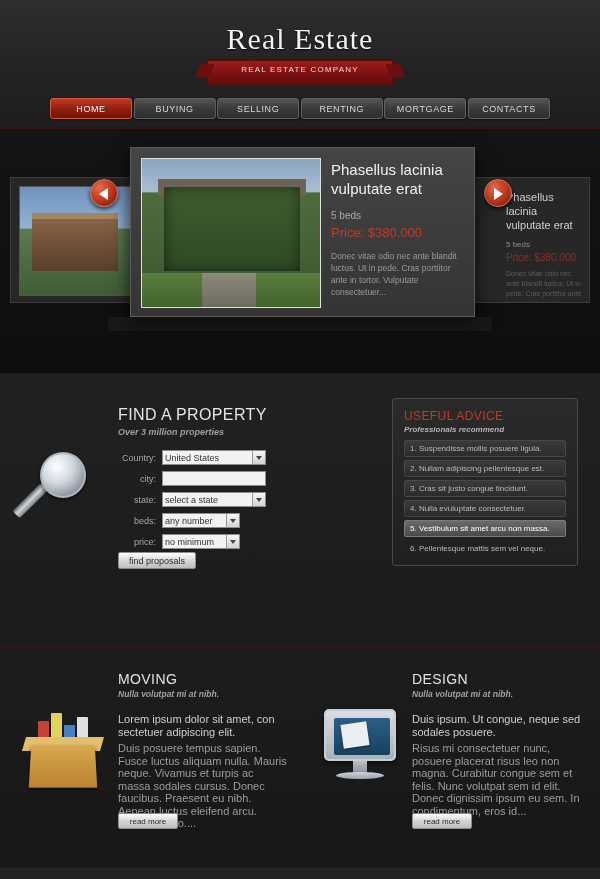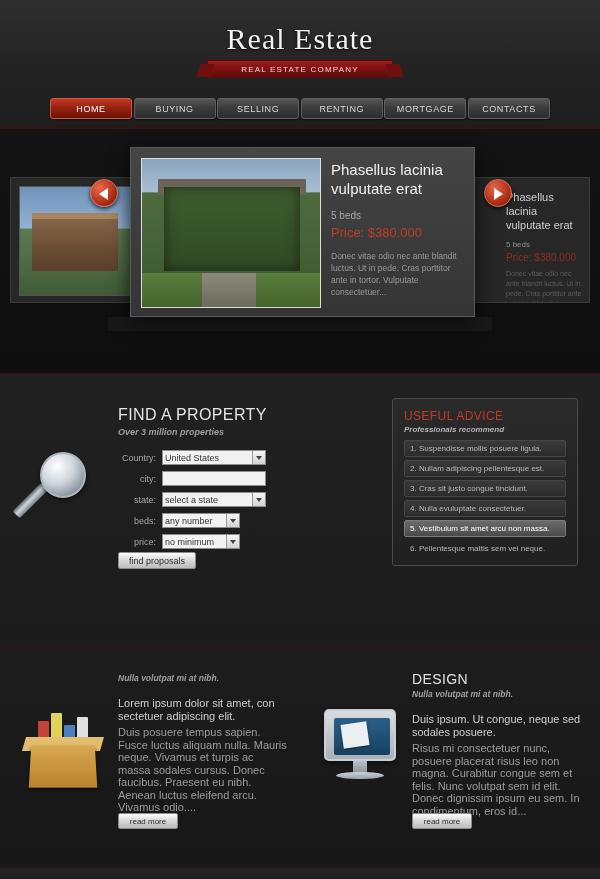--- a/index.html
+++ b/index.html
@@ -32,21 +32,21 @@
     font-family: "Liberation Serif", serif;
     font-size: 30px;
     letter-spacing: 1px;
     color: #f2f2f2;
     text-shadow: 0 1px 2px #000;
     font-weight: normal;
   }
   .logo-ribbon {
     margin: 4px auto 0;
     width: 186px;
-    height: 18px;
+    height: 26px;
     position: relative;
     background: linear-gradient(180deg,#9e1b1b 0%, #7d1212 50%, #5c0c0c 100%);
     border: 1px solid #5a0d0d;
   }
   .logo-ribbon:before, .logo-ribbon:after {
     content: "";
     position: absolute;
     top: 3px;
     width: 14px; height: 13px;
     background: #6d0f0f;
@@ -659,20 +659,21 @@
   <div class="col left">
     <div class="icon-box">
       <div class="b1"></div>
       <div class="b2"></div>
       <div class="b3"></div>
       <div class="b4"></div>
       <div class="flap"></div>
       <div class="carton"></div>
     </div>
     <div class="col-head">
+      <div class="col-title">MOVING</div>
       <div class="col-sub">Nulla volutpat mi at nibh.</div>
     </div>
     <div class="col-body">
       <span class="lead">Lorem ipsum dolor sit amet, con sectetuer adipiscing elit.</span>
       <span>Duis posuere tempus sapien. Fusce luctus aliquam nulla. Mauris neque. Vivamus et turpis ac massa sodales cursus. Donec faucibus. Praesent eu nibh. Aenean luctus eleifend arcu. Vivamus odio....</span>
     </div>
     <div class="read-more">read more</div>
   </div>
 
   <div class="col right">

